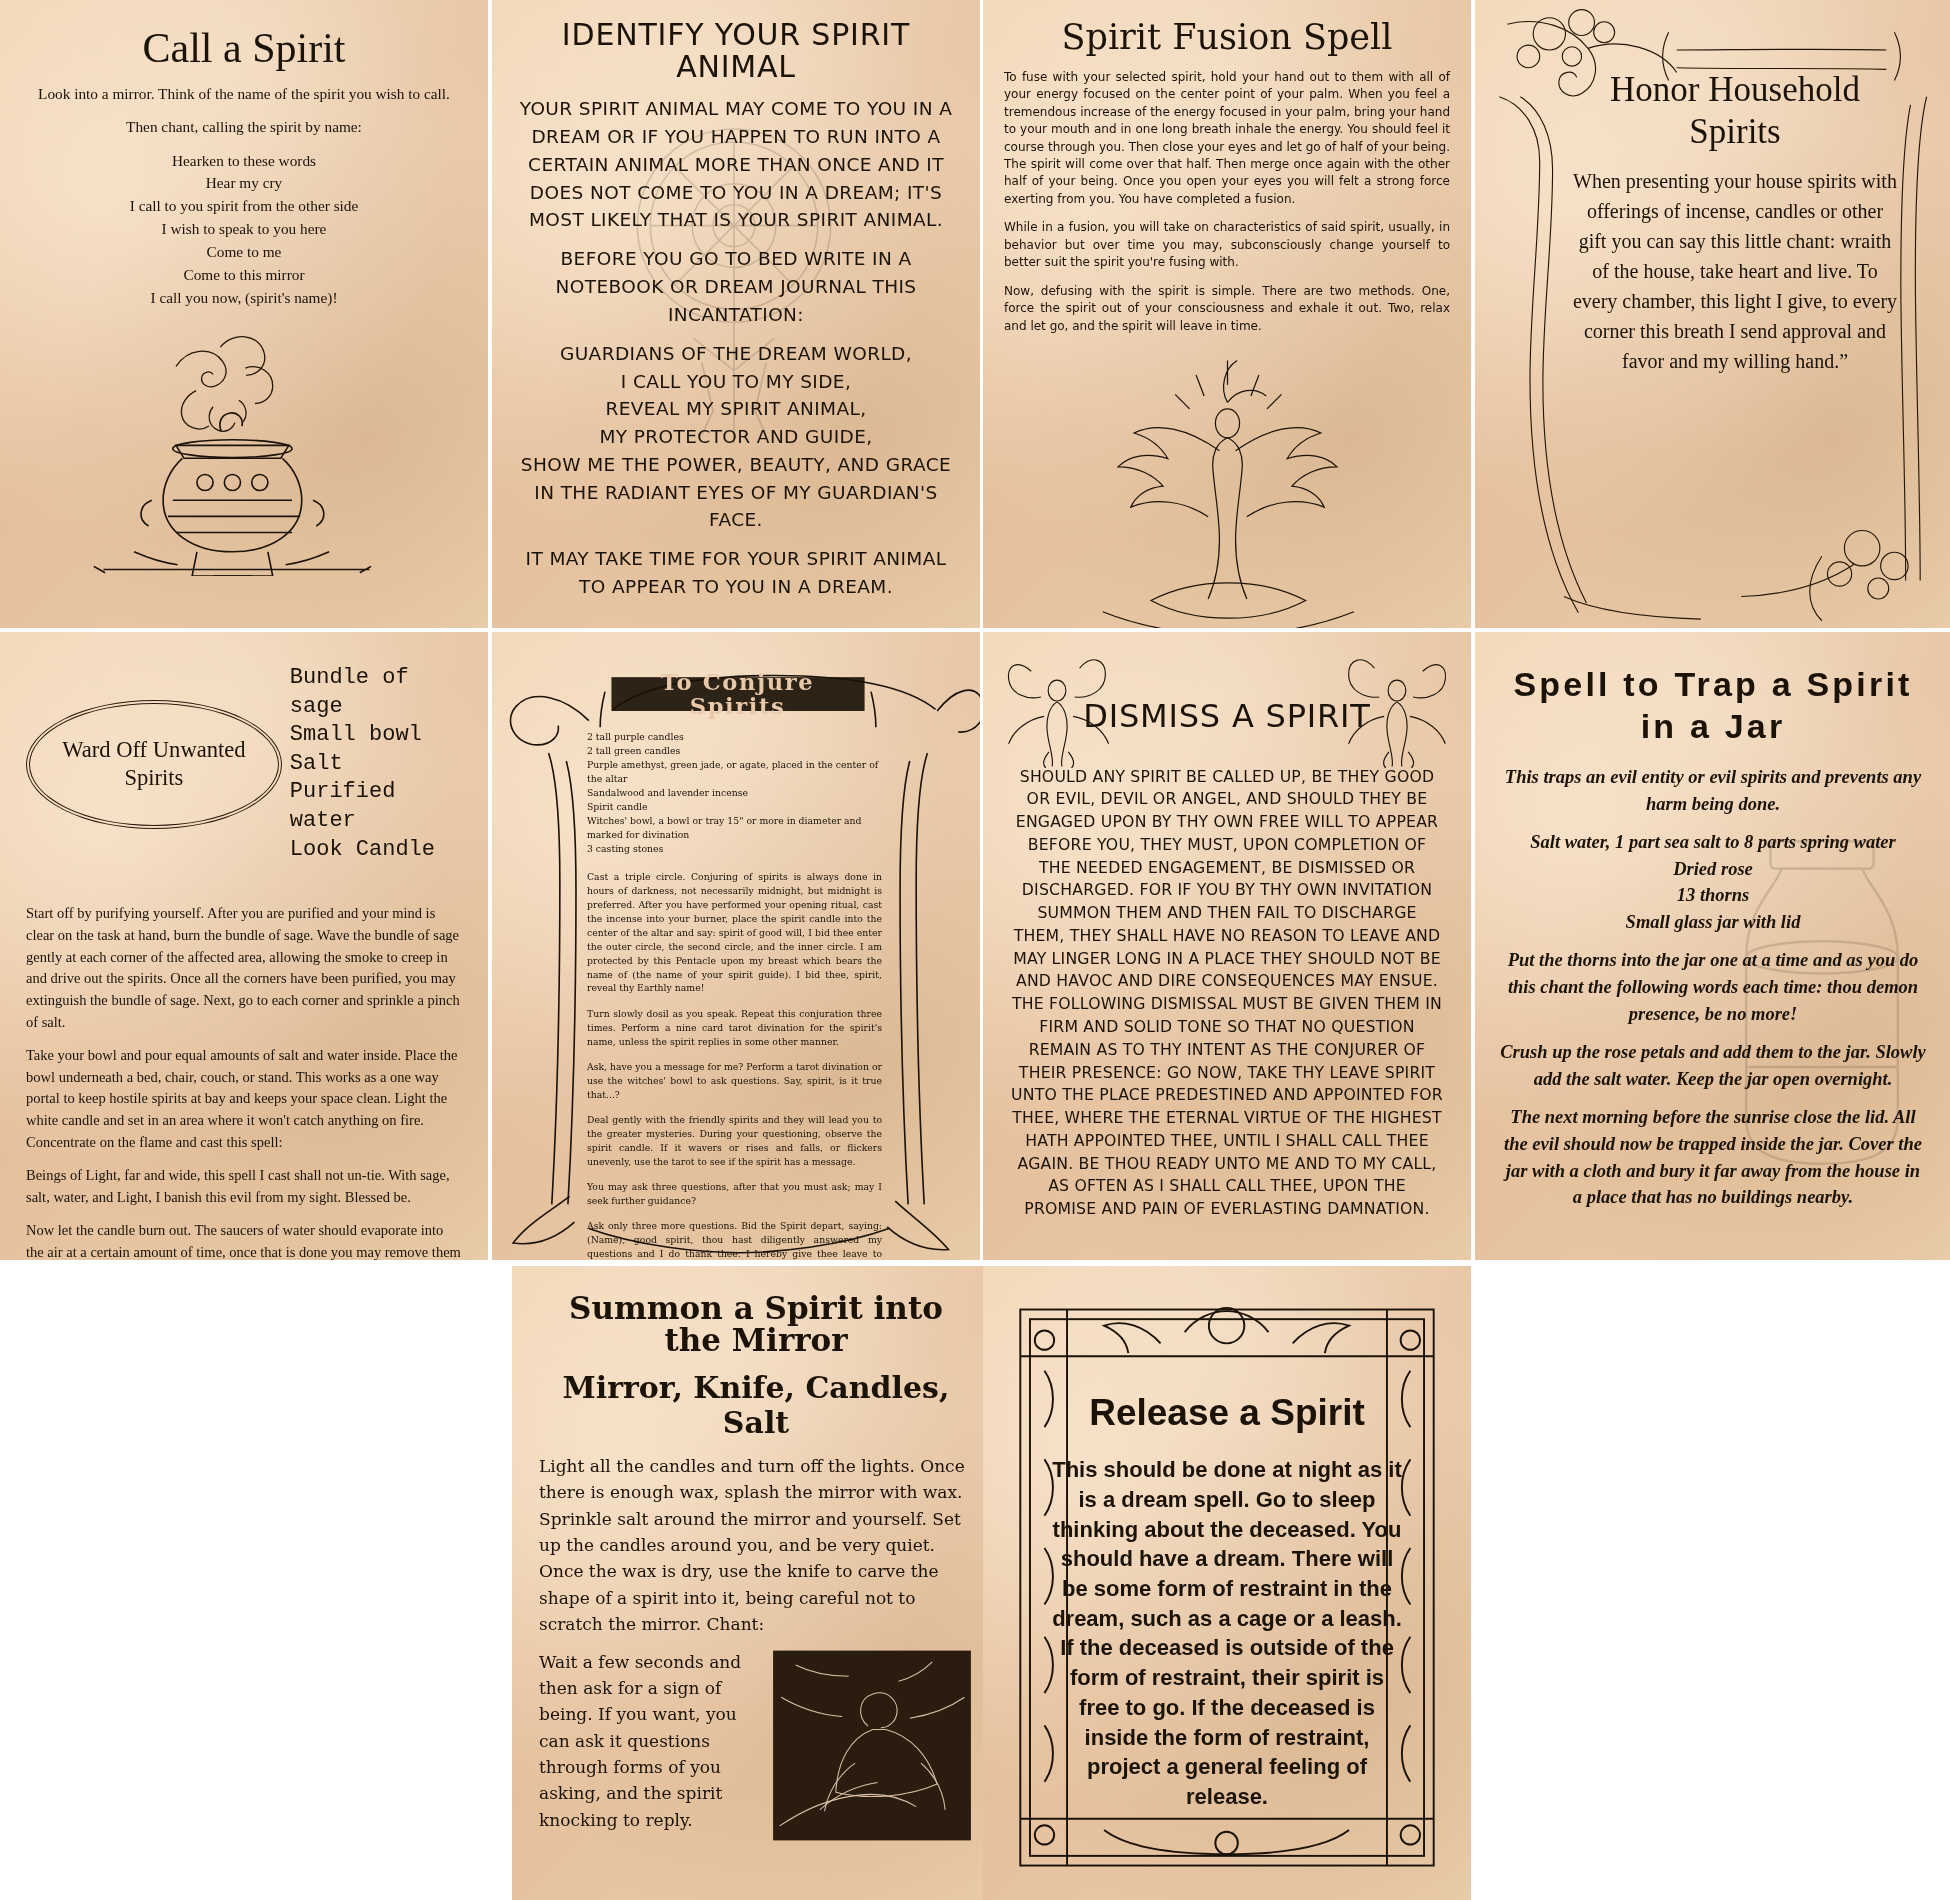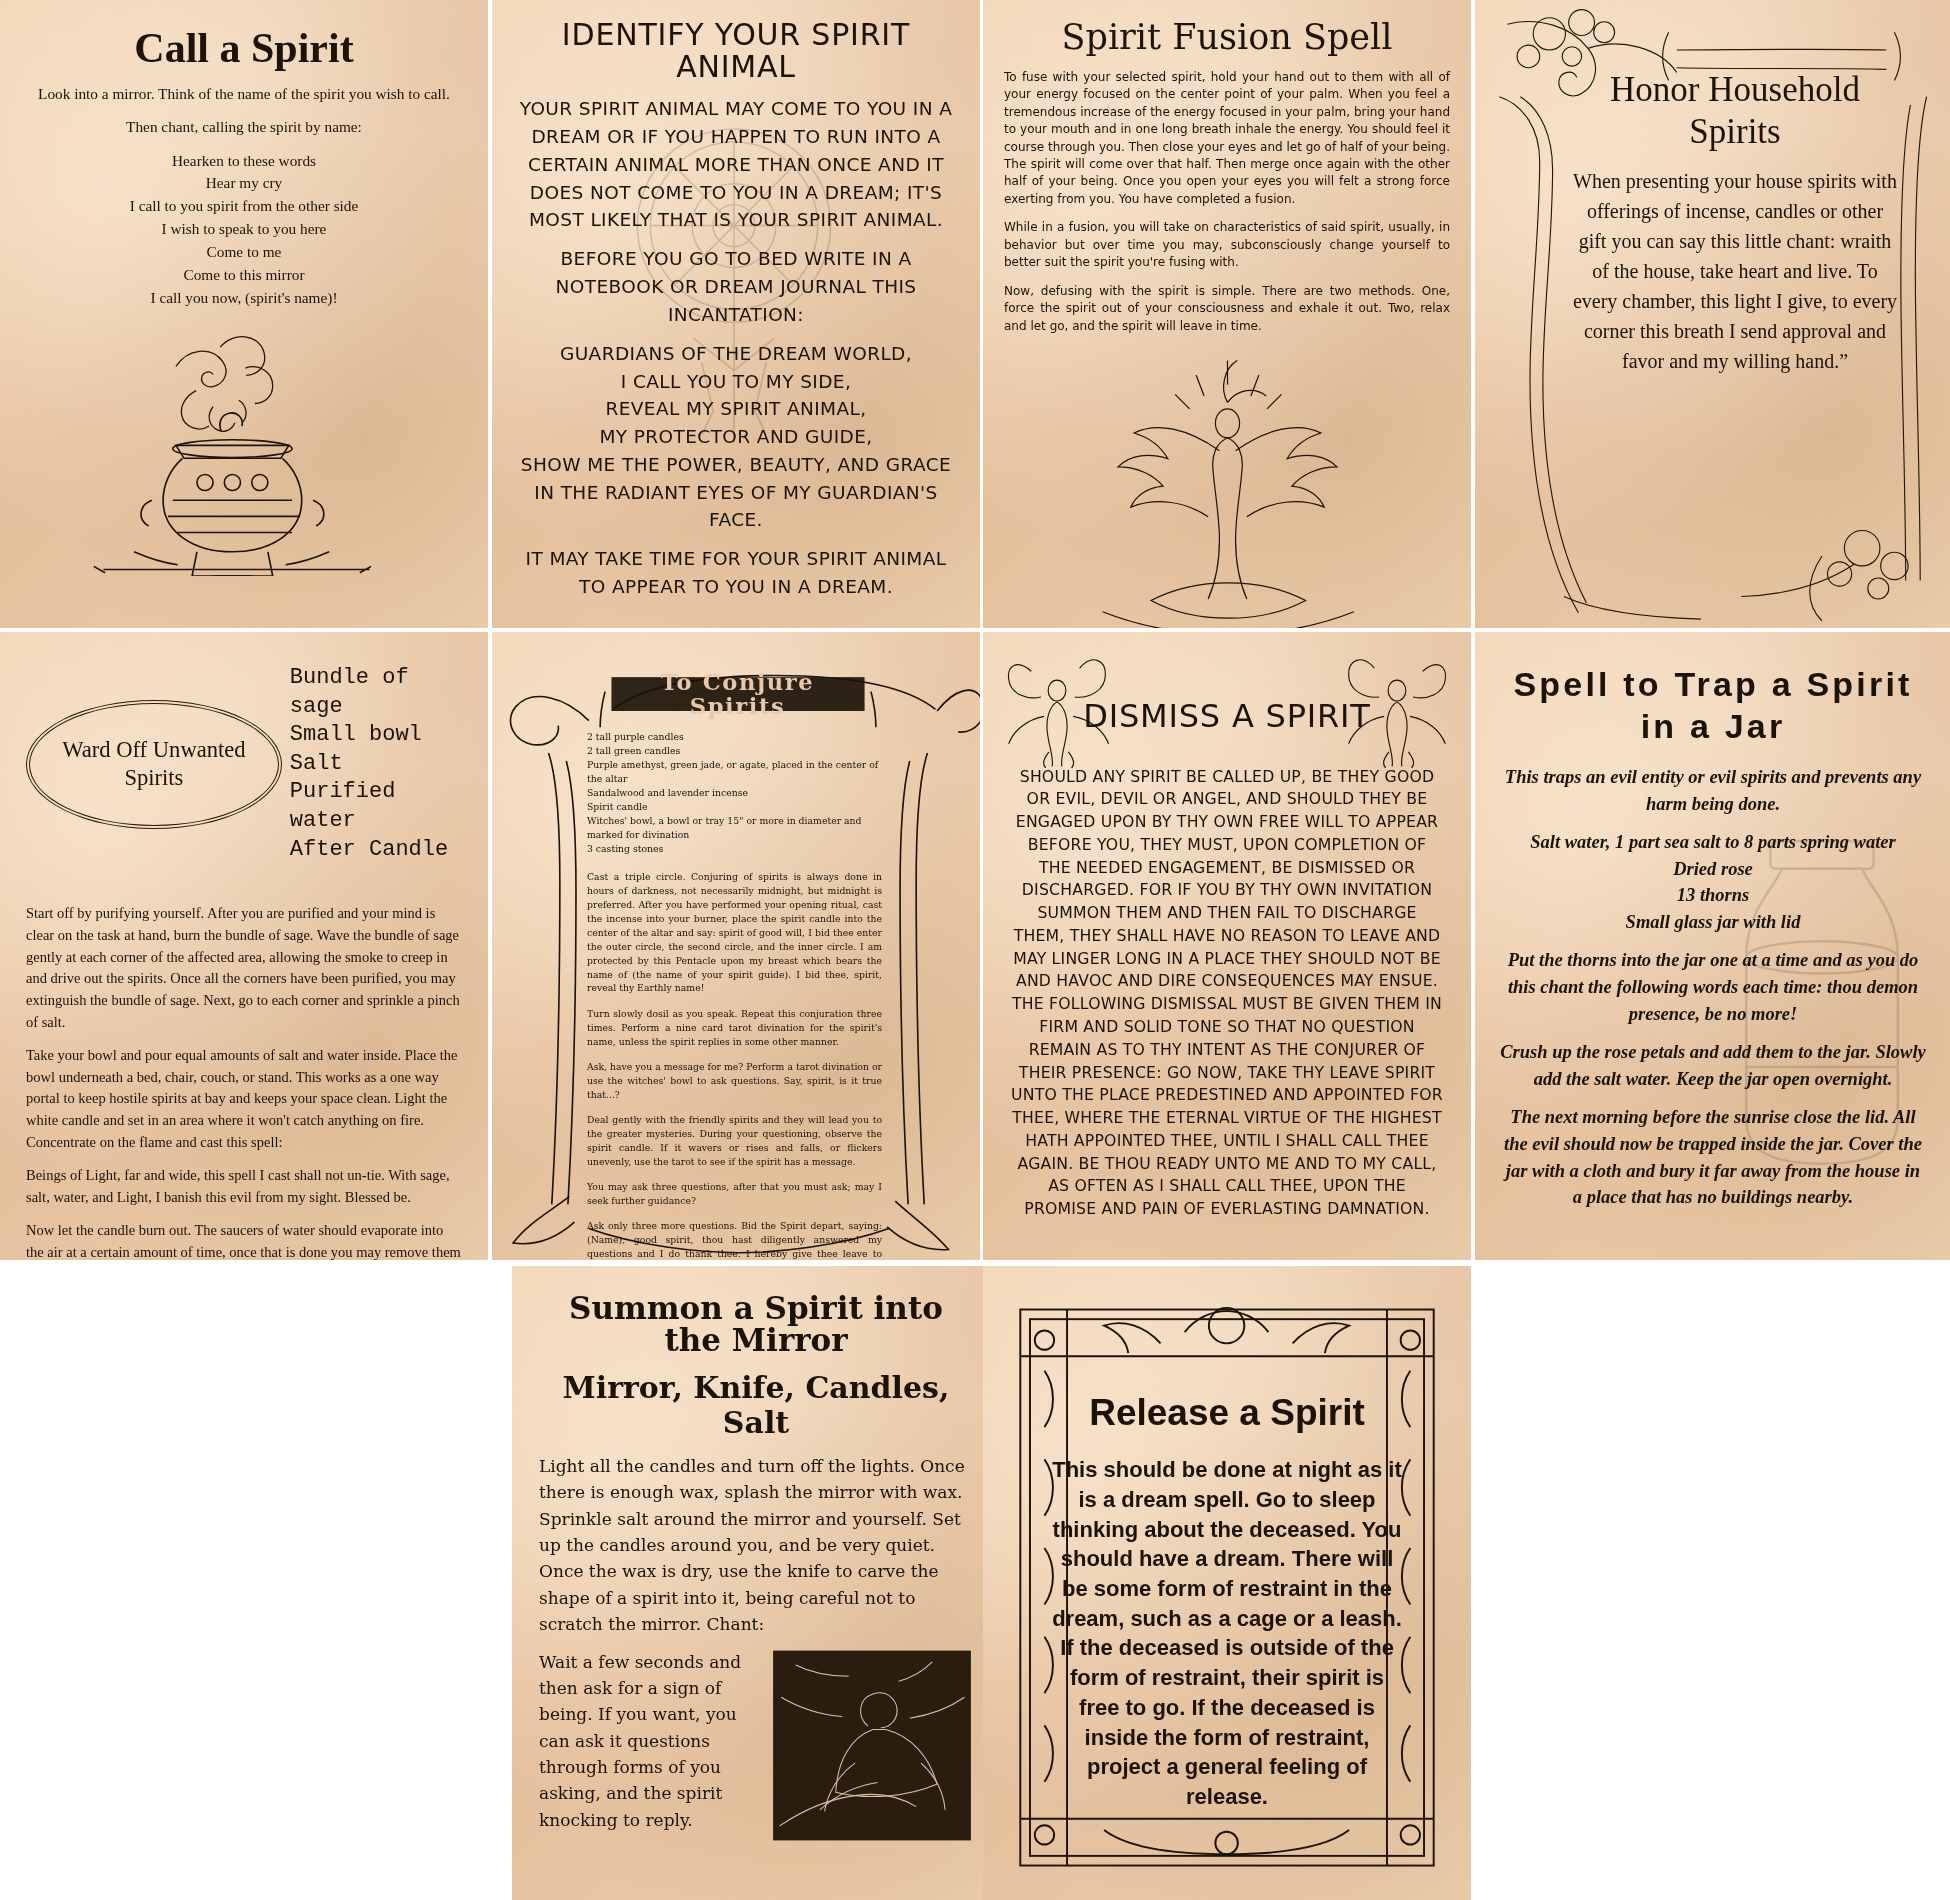--- a/index.html
+++ b/index.html
@@ -17,21 +17,21 @@
     box-sizing:border-box;
     color:#1b1208;
   }
   .pad{padding:14.5px 21px;box-sizing:border-box;height:100%;}
   .j{text-align:justify;}
   .title{font-size:37px;line-height:1.05;text-align:center;margin:4.8px 0 13px;}
   p{margin:0 0 11.3px;}
   .sp{height:11.3px;}
 
   
-  #p1 .title{font-family:"Liberation Serif",serif;font-size:42px;font-weight:700;margin-top:11px;}
+  #p1 .title{font-family:"Liberation Serif",serif;font-size:42px;font-weight:400;margin-top:11px;}
   #p1 .body{font-size:15.3px;line-height:1.45;text-align:center;}
   #p1 .chant{font-size:15.3px;line-height:1.5;text-align:center;}
   
   #p2 .title{font-family:"DejaVu Sans",sans-serif;font-size:30px;text-transform:uppercase;letter-spacing:0.8px;font-weight:400;}
   #p2 .body{font-size:18.5px;line-height:1.5;text-align:center;text-transform:uppercase;font-family:"DejaVu Sans",sans-serif;letter-spacing:0.4px;}
   
   #p3 .title{font-family:"DejaVu Serif",serif;font-size:35px;font-weight:400;}
   #p3 .body{font-size:12px;line-height:1.45;text-align:center;font-family:"DejaVu Sans",sans-serif;}
   
   #p4 .title{font-family:"Liberation Serif",serif;font-size:35px;line-height:1.2;}
@@ -199,21 +199,21 @@
     <div class="pad" style="padding:32px 26px;">
       <div style="display:flex;align-items:center;justify-content:space-between;gap:8px;">
         <div class="oval">
           <span>Ward Off Unwanted Spirits</span>
         </div>
         <div class="items">
           <div>Bundle of sage</div>
           <div>Small bowl</div>
           <div>Salt</div>
           <div>Purified water</div>
-          <div>After Candle</div>
+          <div>Look Candle</div>
         </div>
       </div>
       <div class="body" style="margin-top:39px;">
         <p>Start off by purifying yourself. After you are purified and your mind is clear on the task at hand, burn the bundle of sage. Wave the bundle of sage gently at each corner of the affected area, allowing the smoke to creep in and drive out the spirits. Once all the corners have been purified, you may extinguish the bundle of sage. Next, go to each corner and sprinkle a pinch of salt.</p>
         <p>Take your bowl and pour equal amounts of salt and water inside. Place the bowl underneath a bed, chair, couch, or stand. This works as a one way portal to keep hostile spirits at bay and keeps your space clean. Light the white candle and set in an area where it won't catch anything on fire. Concentrate on the flame and cast this spell:</p>
         <p>Beings of Light, far and wide, this spell I cast shall not un-tie. With sage, salt, water, and Light, I banish this evil from my sight. Blessed be.</p>
         <p>Now let the candle burn out. The saucers of water should evaporate into the air at a certain amount of time, once that is done you may remove them as well but your space is clean.</p>
       </div>
     </div>
   </div>

